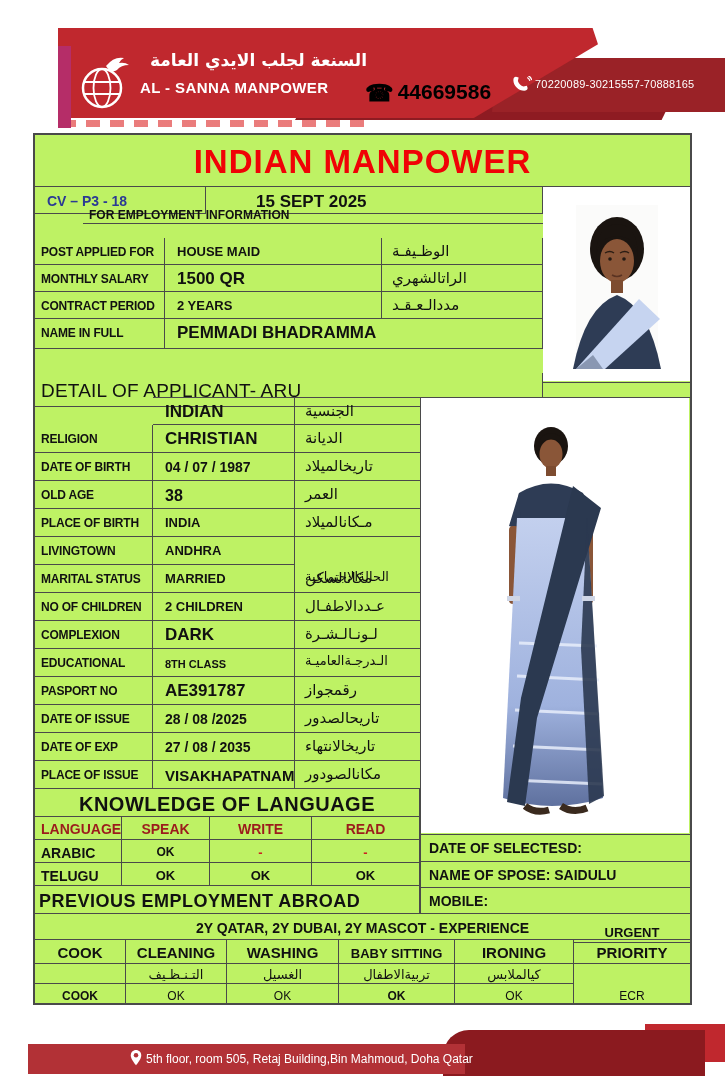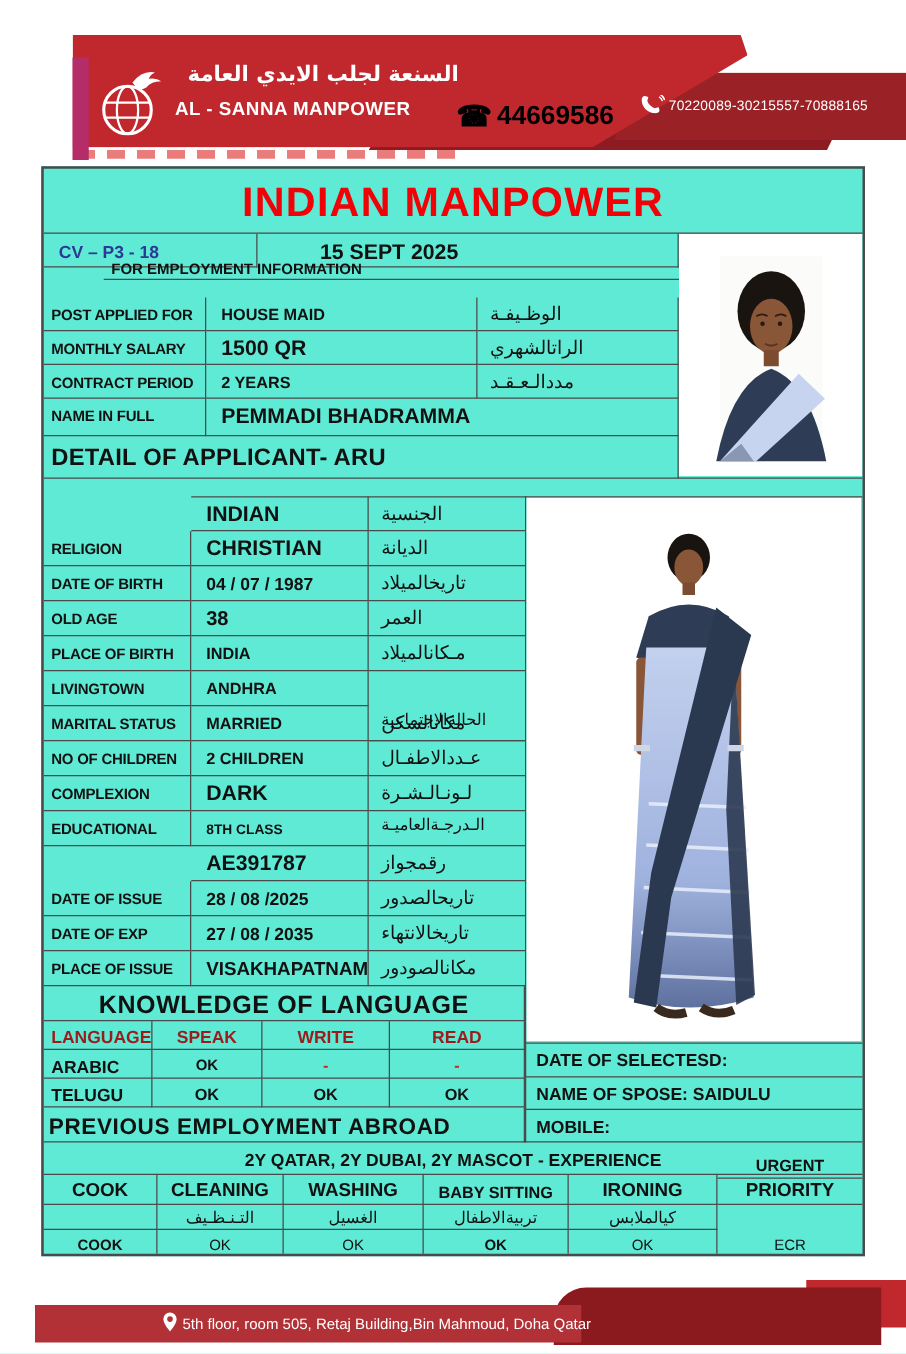--- a/index.html
+++ b/index.html
@@ -28,27 +28,27 @@
   .clip-strip{left:62px;top:120px;width:310px;height:7px;z-index:2;opacity:.75;
     background:repeating-linear-gradient(90deg,#e35050 0 14px,transparent 14px 24px);}
   .agency-ar{left:150px;top:50px;width:240px;color:#fff;font-weight:bold;font-size:17px;
     z-index:4;direction:rtl;text-align:left;font-family:"DejaVu Sans",sans-serif;}
   .agency-en{left:140px;top:79px;width:260px;color:#fff;font-weight:bold;font-size:15px;
     letter-spacing:.4px;z-index:4;}
   .phone-block{left:330px;top:80px;z-index:4;color:#000000;font-weight:bold;font-size:21px;margin-left:35px;}
   .phone-block .glyph{font-size:23px;vertical-align:-2px;margin-right:4px;}
   .mobile-block{left:512px;top:76px;z-index:4;color:#fff;font-size:11px;letter-spacing:.2px;}
   
-  .page{left:33px;top:133px;width:659px;height:872px;border:2px solid #4a4a4a;background:#5eead4;}
+  .page{left:33px;top:133px;width:659px;height:872px;border:2px solid #4a4a4a;background:#bef264;}
   .title-row{left:0;top:0;width:655px;height:52px;}
   .title-row span{display:block;text-align:center;font-size:33px;font-weight:bold;
     color:#f00206;letter-spacing:1px;padding-top:8px;}
   .cvref{color:#2b3a94;font-size:14px;font-weight:bold;padding:6px 0 0 6px;}
   .datebig{font-size:17px;font-weight:bold;padding:5px 0 0 10px;}
-  .detail-head{font-size:19px;font-weight:bold;padding:7px 0 0 6px;letter-spacing:.2px;}
+  .detail-head{font-size:19px;font-weight:normal;padding:7px 0 0 6px;letter-spacing:.2px;margin-top:24px;}
   .kol-title{font-size:20px;font-weight:bold;text-align:center;padding-top:4px;letter-spacing:.5px;}
   .lang-h{color:#9b1c1c;font-size:14px;font-weight:bold;text-align:center;padding-top:4px;}
   .lang-c{font-size:13px;font-weight:bold;text-align:center;padding-top:5px;}
   .lang-left{text-align:left;padding-left:6px;font-size:14px;}
   .red-dash{color:#c22;}
   .prev-head{font-size:18px;font-weight:bold;padding:5px 0 0 4px;letter-spacing:.5px;}
   .exp-row{font-size:14px;font-weight:bold;text-align:center;padding-top:6px;}
   .sk-h{font-size:15px;font-weight:bold;text-align:center;padding-top:4px;}
   .sk-ar{font-size:13px;text-align:center;padding-top:3px;direction:rtl;
          font-family:"DejaVu Sans",sans-serif;}
@@ -174,20 +174,21 @@
   <div class="cell bB ar" style="left:260px;top:458px;width:125px;height:28px;">عـددالاطفـال</div>
 
   <div class="cell bR bB lab" style="left:0;top:486px;width:118px;height:28px;">COMPLEXION</div>
   <div class="cell bR bB val big" style="left:118px;top:486px;width:142px;height:28px;">DARK</div>
   <div class="cell bR bB lab" style="left:0;top:514px;width:118px;height:28px;">EDUCATIONAL</div>
 
   <div class="cell bB ar" style="left:260px;top:486px;width:125px;height:28px;">لـونـالـشـرة</div>
   <div class="cell bR bB sup-val" style="left:118px;top:514px;width:142px;height:28px;">8TH CLASS</div>
   <div class="cell bB ar" style="left:260px;top:514px;width:125px;height:28px;font-size:13px;">الـدرجـةالعاميـة</div>
 
+  <div class="cell bR bB lab" style="left:0;top:542px;width:118px;height:28px;">PASPORT NO</div>
   <div class="cell bR bB val big" style="left:118px;top:542px;width:142px;height:28px;">AE391787</div>
   <div class="cell bB ar" style="left:260px;top:542px;width:125px;height:28px;">رقمجواز</div>
 
   <div class="cell bR bB lab" style="left:0;top:570px;width:118px;height:28px;">DATE OF ISSUE</div>
   <div class="cell bR bB val" style="left:118px;top:570px;width:142px;height:28px;font-size:14px;">28 / 08 /2025</div>
   <div class="cell bB ar" style="left:260px;top:570px;width:125px;height:28px;">تاريحالصدور</div>
 
   <div class="cell bR bB lab" style="left:0;top:598px;width:118px;height:28px;">DATE OF EXP</div>
   <div class="cell bR bB val" style="left:118px;top:598px;width:142px;height:28px;font-size:14px;">27 / 08 / 2035</div>
   <div class="cell bB ar" style="left:260px;top:598px;width:125px;height:28px;">تاريخالانتهاء</div>

